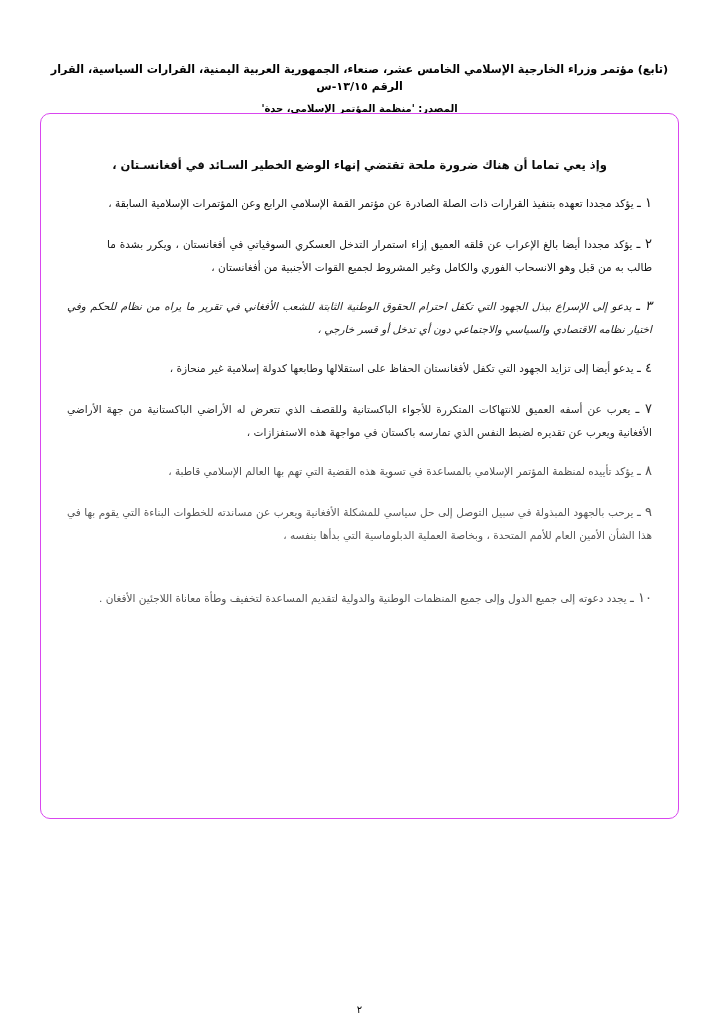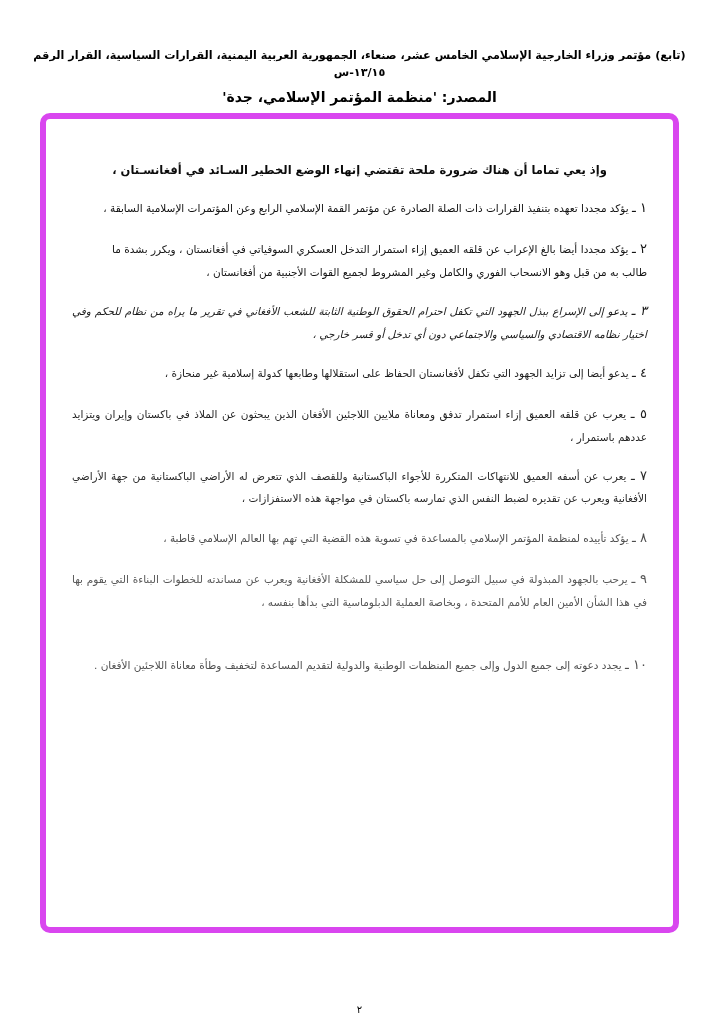--- a/index.html
+++ b/index.html
@@ -12,50 +12,50 @@
     height: 1033px;
     position: relative;
     font-family: "DejaVu Sans", sans-serif;
     color: #000000;
     overflow: hidden;
   }
 
   .page {
     position: absolute;
     inset: 0;
-    padding: 0;
+    padding: 14px;
   }
 
   
   .header {
     margin: 48px 22px 0 22px;
     text-align: center;
   }
   .header-title {
     font-size: 11.2px;
     font-weight: bold;
     line-height: 1.5;
     direction: rtl;
     letter-spacing: 0px;
   }
   .header-source {
-    font-size: 14px;
+    font-size: 10px;
     font-weight: bold;
     margin-top: 7px;
     direction: rtl;
   }
 
   
   .frame {
     position: absolute;
     top: 113px;
     right: 40px;
     left: 40px;
-    height: 820px;
-    border: 6px solid #d946ef;
+    height: 706px;
+    border: 1px solid #d946ef;
     border-radius: 10px;
     box-sizing: border-box;
     background: #ffffff;
   }
 
   .frame-inner {
     position: absolute;
     top: 22px;
     right: 26px;
     left: 26px;
@@ -145,24 +145,20 @@
       <p class="clause c3">
         <span class="num">٣ ـ</span>
         <span class="body">يدعو إلى الإسراع ببذل الجهود التي تكفل احترام الحقوق الوطنية الثابتة للشعب الأفغاني في تقرير ما يراه من نظام للحكم وفي اختيار نظامه الاقتصادي والسياسي والاجتماعي دون أي تدخل أو قسر خارجي ،</span>
       </p>
 
       <p class="clause c4">
         <span class="num">٤ ـ</span>
         <span class="body">يدعو أيضا إلى تزايد الجهود التي تكفل لأفغانستان الحفاظ على استقلالها وطابعها كدولة إسلامية غير منحازة ،</span>
       </p>
 
-      <p class="clause c5">
-        <span class="num">٥ ـ</span>
-        <span class="body">يعرب عن قلقه العميق إزاء استمرار تدفق ومعاناة ملايين اللاجئين الأفغان الذين يبحثون عن الملاذ في باكستان وإيران ويتزايد عددهم باستمرار ،</span>
-      </p>
 
 
       <p class="clause c7 blurA">
         <span class="num">٧ ـ</span>
         <span class="body">يعرب عن أسفه العميق للانتهاكات المتكررة للأجواء الباكستانية وللقصف الذي تتعرض له الأراضي الباكستانية من جهة الأراضي الأفغانية ويعرب عن تقديره لضبط النفس الذي تمارسه باكستان في مواجهة هذه الاستفزازات ،</span>
       </p>
 
       <p class="clause c8 blurB">
         <span class="num">٨ ـ</span>
         <span class="body">يؤكد تأييده لمنظمة المؤتمر الإسلامي بالمساعدة في تسوية هذه القضية التي تهم بها العالم الإسلامي قاطبة ،</span>

